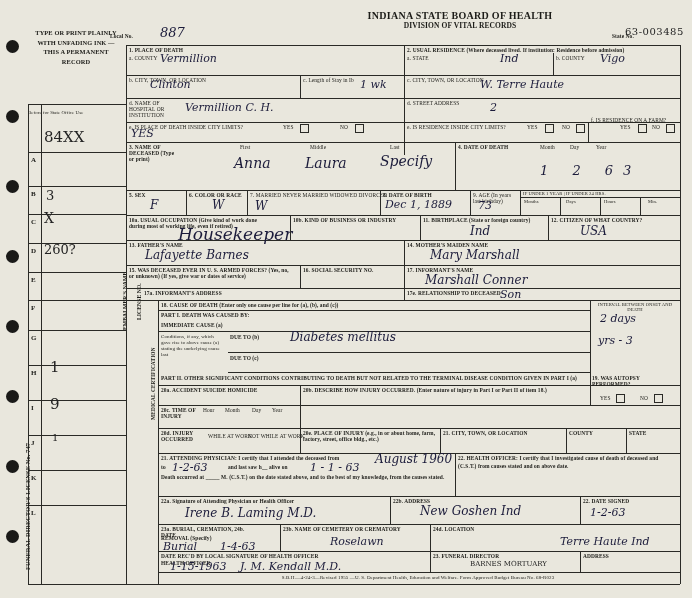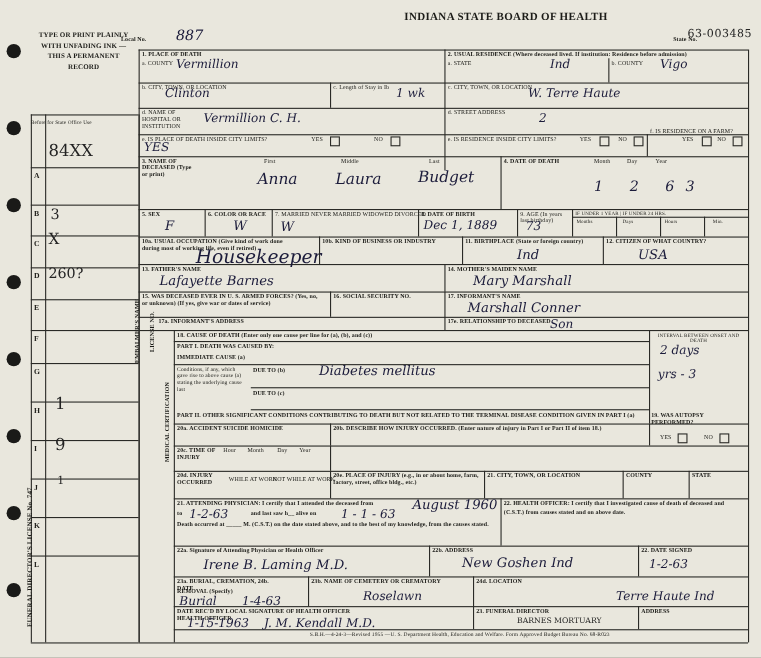--- a/index.html
+++ b/index.html
@@ -30,20 +30,21 @@
   <div class="hole" style="top:40px"></div>
   <div class="hole" style="top:110px"></div>
   <div class="hole" style="top:180px"></div>
   <div class="hole" style="top:250px"></div>
   <div class="hole" style="top:320px"></div>
   <div class="hole" style="top:390px"></div>
   <div class="hole" style="top:460px"></div>
   <div class="hole" style="top:530px"></div>
 
   <div class="t title c" style="left:300px;top:10px;width:320px;">INDIANA STATE BOARD OF HEALTH</div>
+  <div class="t sub c" style="left:300px;top:22px;width:320px;">DIVISION OF VITAL RECORDS</div>
 
   <div class="t tb" style="left:110px;top:33px;">Local No.</div>
   <div class="hw" style="left:160px;top:25px;font-size:13px;">887</div>
   <div class="t tb" style="left:612px;top:33px;">State No.</div>
   <div class="hw2" style="left:625px;top:26px;font-size:10px;letter-spacing:.5px;">63-003485</div>
 
   <div class="t tb c" style="left:30px;top:28px;width:92px;font-size:6.4px;line-height:1.5;">TYPE OR PRINT PLAINLY WITH UNFADING INK — THIS A PERMANENT RECORD</div>
   <div class="t" style="left:28px;top:110px;font-size:4.8px;">Before for State Office Use</div>
 
   <div class="ln h" style="left:28px;top:104px;width:98px;"></div>
@@ -157,21 +158,21 @@
   <div class="chk" style="left:638px;top:124px;"></div>
   <div class="t" style="left:652px;top:124px;">NO</div>
   <div class="chk" style="left:666px;top:124px;"></div>
 
   <div class="t tb" style="left:129px;top:144px;width:48px;">3. NAME OF DECEASED (Type or print)</div>
   <div class="t" style="left:240px;top:144px;">First</div>
   <div class="t" style="left:310px;top:144px;">Middle</div>
   <div class="t" style="left:390px;top:144px;">Last</div>
   <div class="hw" style="left:234px;top:155px;font-size:14px;">Anna</div>
   <div class="hw" style="left:305px;top:155px;font-size:14px;">Laura</div>
-  <div class="hw" style="left:380px;top:153px;font-size:14px;">Budget</div>
+  <div class="hw" style="left:380px;top:153px;font-size:14px;">Specify</div>
   <div class="ln v" style="left:455px;top:142px;height:48px;"></div>
   <div class="t tb" style="left:458px;top:144px;">4. DATE OF DEATH</div>
   <div class="t" style="left:540px;top:144px;">Month</div>
   <div class="t" style="left:570px;top:144px;">Day</div>
   <div class="t" style="left:596px;top:144px;">Year</div>
   <div class="hw" style="left:540px;top:163px;font-size:13px;letter-spacing:10px;">1 2 63</div>
 
   <div class="t tb" style="left:129px;top:192px;">5. SEX</div>
   <div class="hw" style="left:150px;top:198px;font-size:12px;">F</div>
   <div class="ln v" style="left:186px;top:190px;height:25px;"></div>

